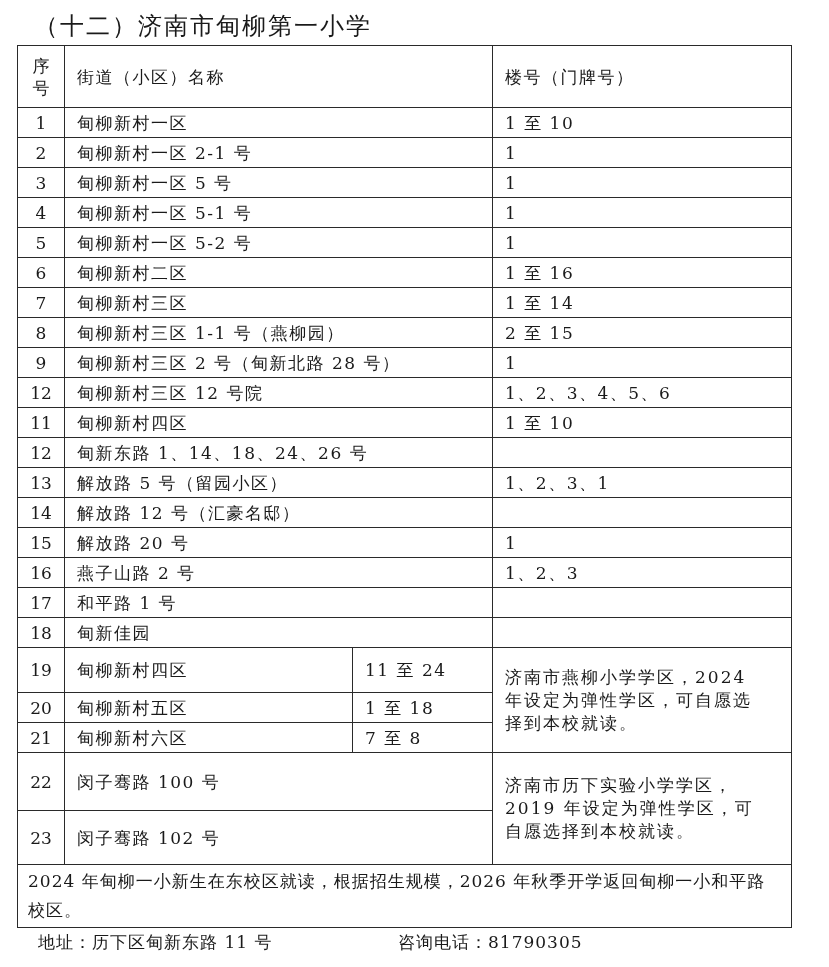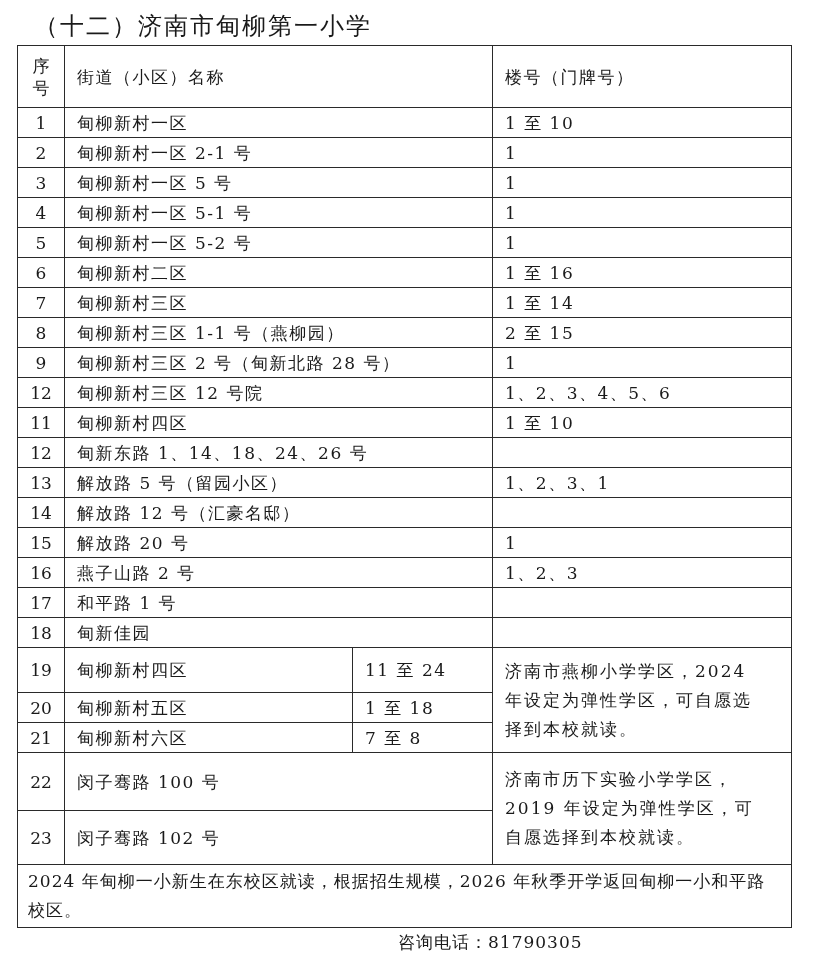--- a/index.html
+++ b/index.html
@@ -4,21 +4,21 @@
 <style>
   html, body { margin:0; padding:0; background:#ffffff; }
   body { width:829px; height:967px; position:relative; overflow:hidden;
          font-family:"DejaVu Serif","Liberation Serif",serif; color:#1a1a1a; }
   .title { position:absolute; left:34px; top:10px; font-size:24px; letter-spacing:2px; }
   table.zone { position:absolute; left:17px; top:45px; width:774px;
                border-collapse:collapse; table-layout:fixed; font-size:17px; }
   table.zone td { border:1.5px solid #2a2a2a; padding:0 0 0 12px; vertical-align:middle;
                   white-space:nowrap; letter-spacing:1.5px; line-height:22px; }
   table.zone td.num { text-align:center; padding:0; letter-spacing:0; }
-  table.zone td.wrap { white-space:normal; letter-spacing:2px; line-height:29px; padding-right:24px;margin-left:42px; }
+  table.zone td.wrap { white-space:normal; letter-spacing:2px; line-height:23px; padding-right:24px;margin-left:42px; }
   .hdr-num { line-height:26px; font-size:17px; }
   .foot { position:absolute; left:38px; top:931px; font-size:17px; letter-spacing:1px; }
   .foot .phone { position:absolute; left:360px; top:0; white-space:nowrap;text-align:center; }
   .footnote { white-space:normal !important; letter-spacing:1px !important; line-height:29px !important; padding:2px 8px 2px 10px !important;margin-top:24px; }
 </style>
 </head>
 <body>
 
 <div class="title">（十二）济南市甸柳第一小学</div>
 
@@ -156,14 +156,15 @@
       <td colspan="2">闵子骞路 102 号</td>
     </tr>
 
     <tr style="height:58px">
       <td colspan="4" class="footnote">2024 年甸柳一小新生在东校区就读，根据招生规模，2026 年秋季开学返回甸柳一小和平路校区。</td>
     </tr>
   </tbody>
 </table>
 
 <div class="foot">
+  <span>地址：历下区甸新东路 11 号</span>
   <span class="phone">咨询电话：81790305</span>
 </div>
 
 </body></html>

